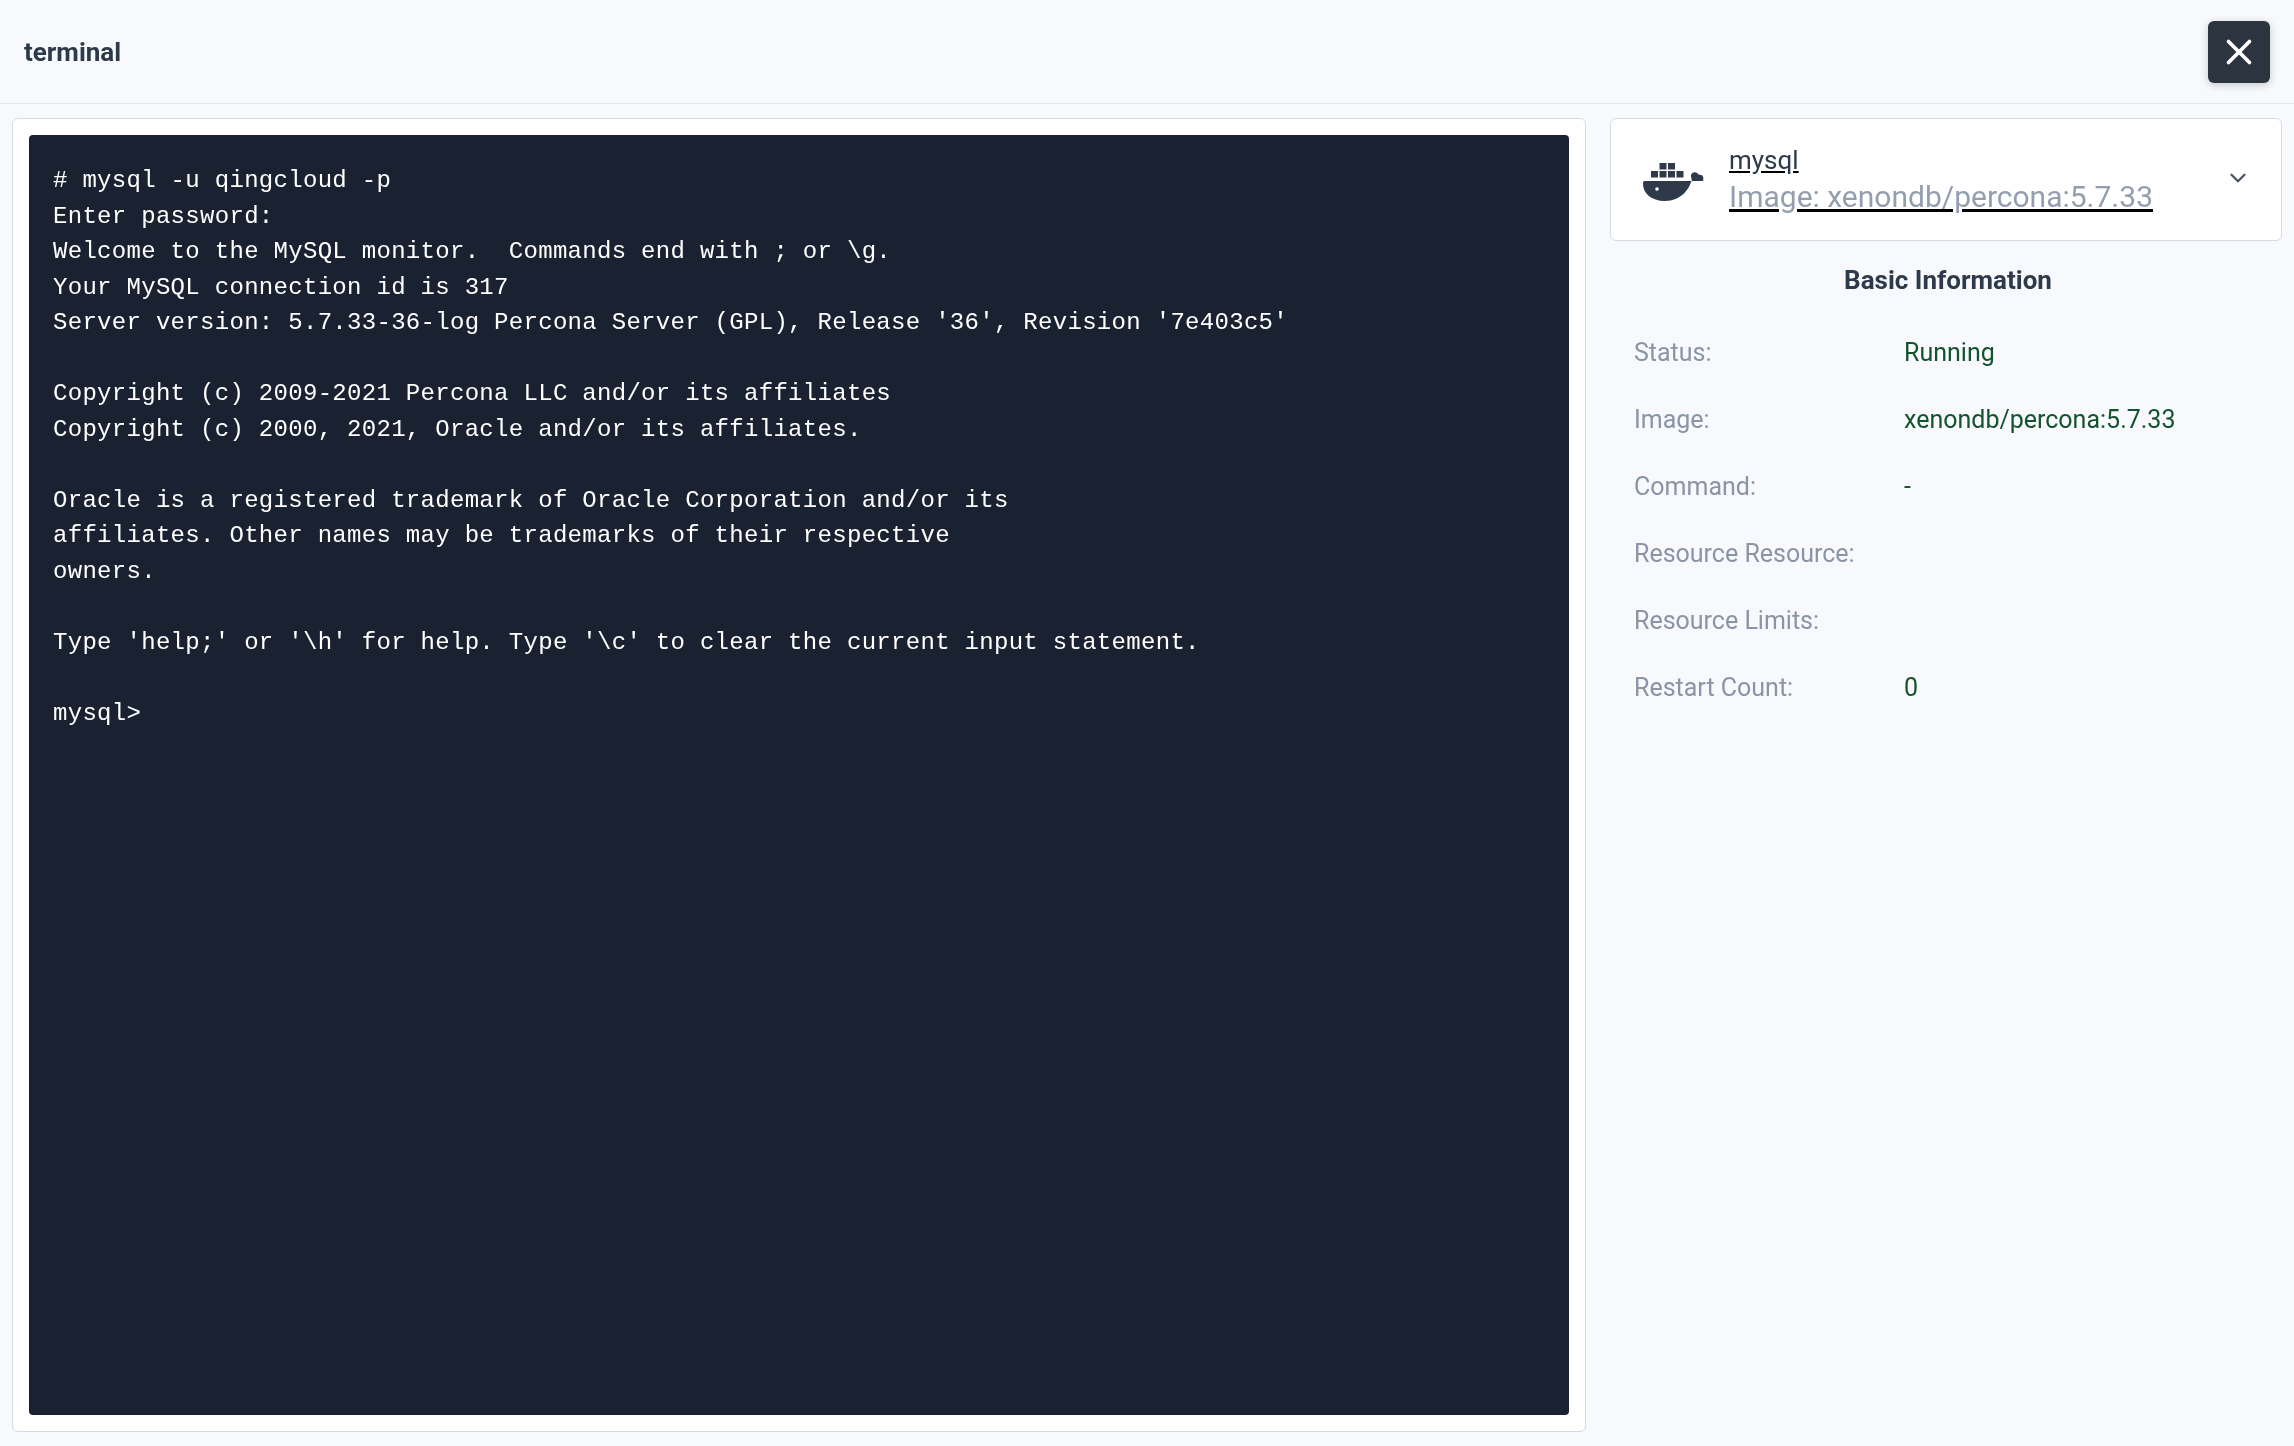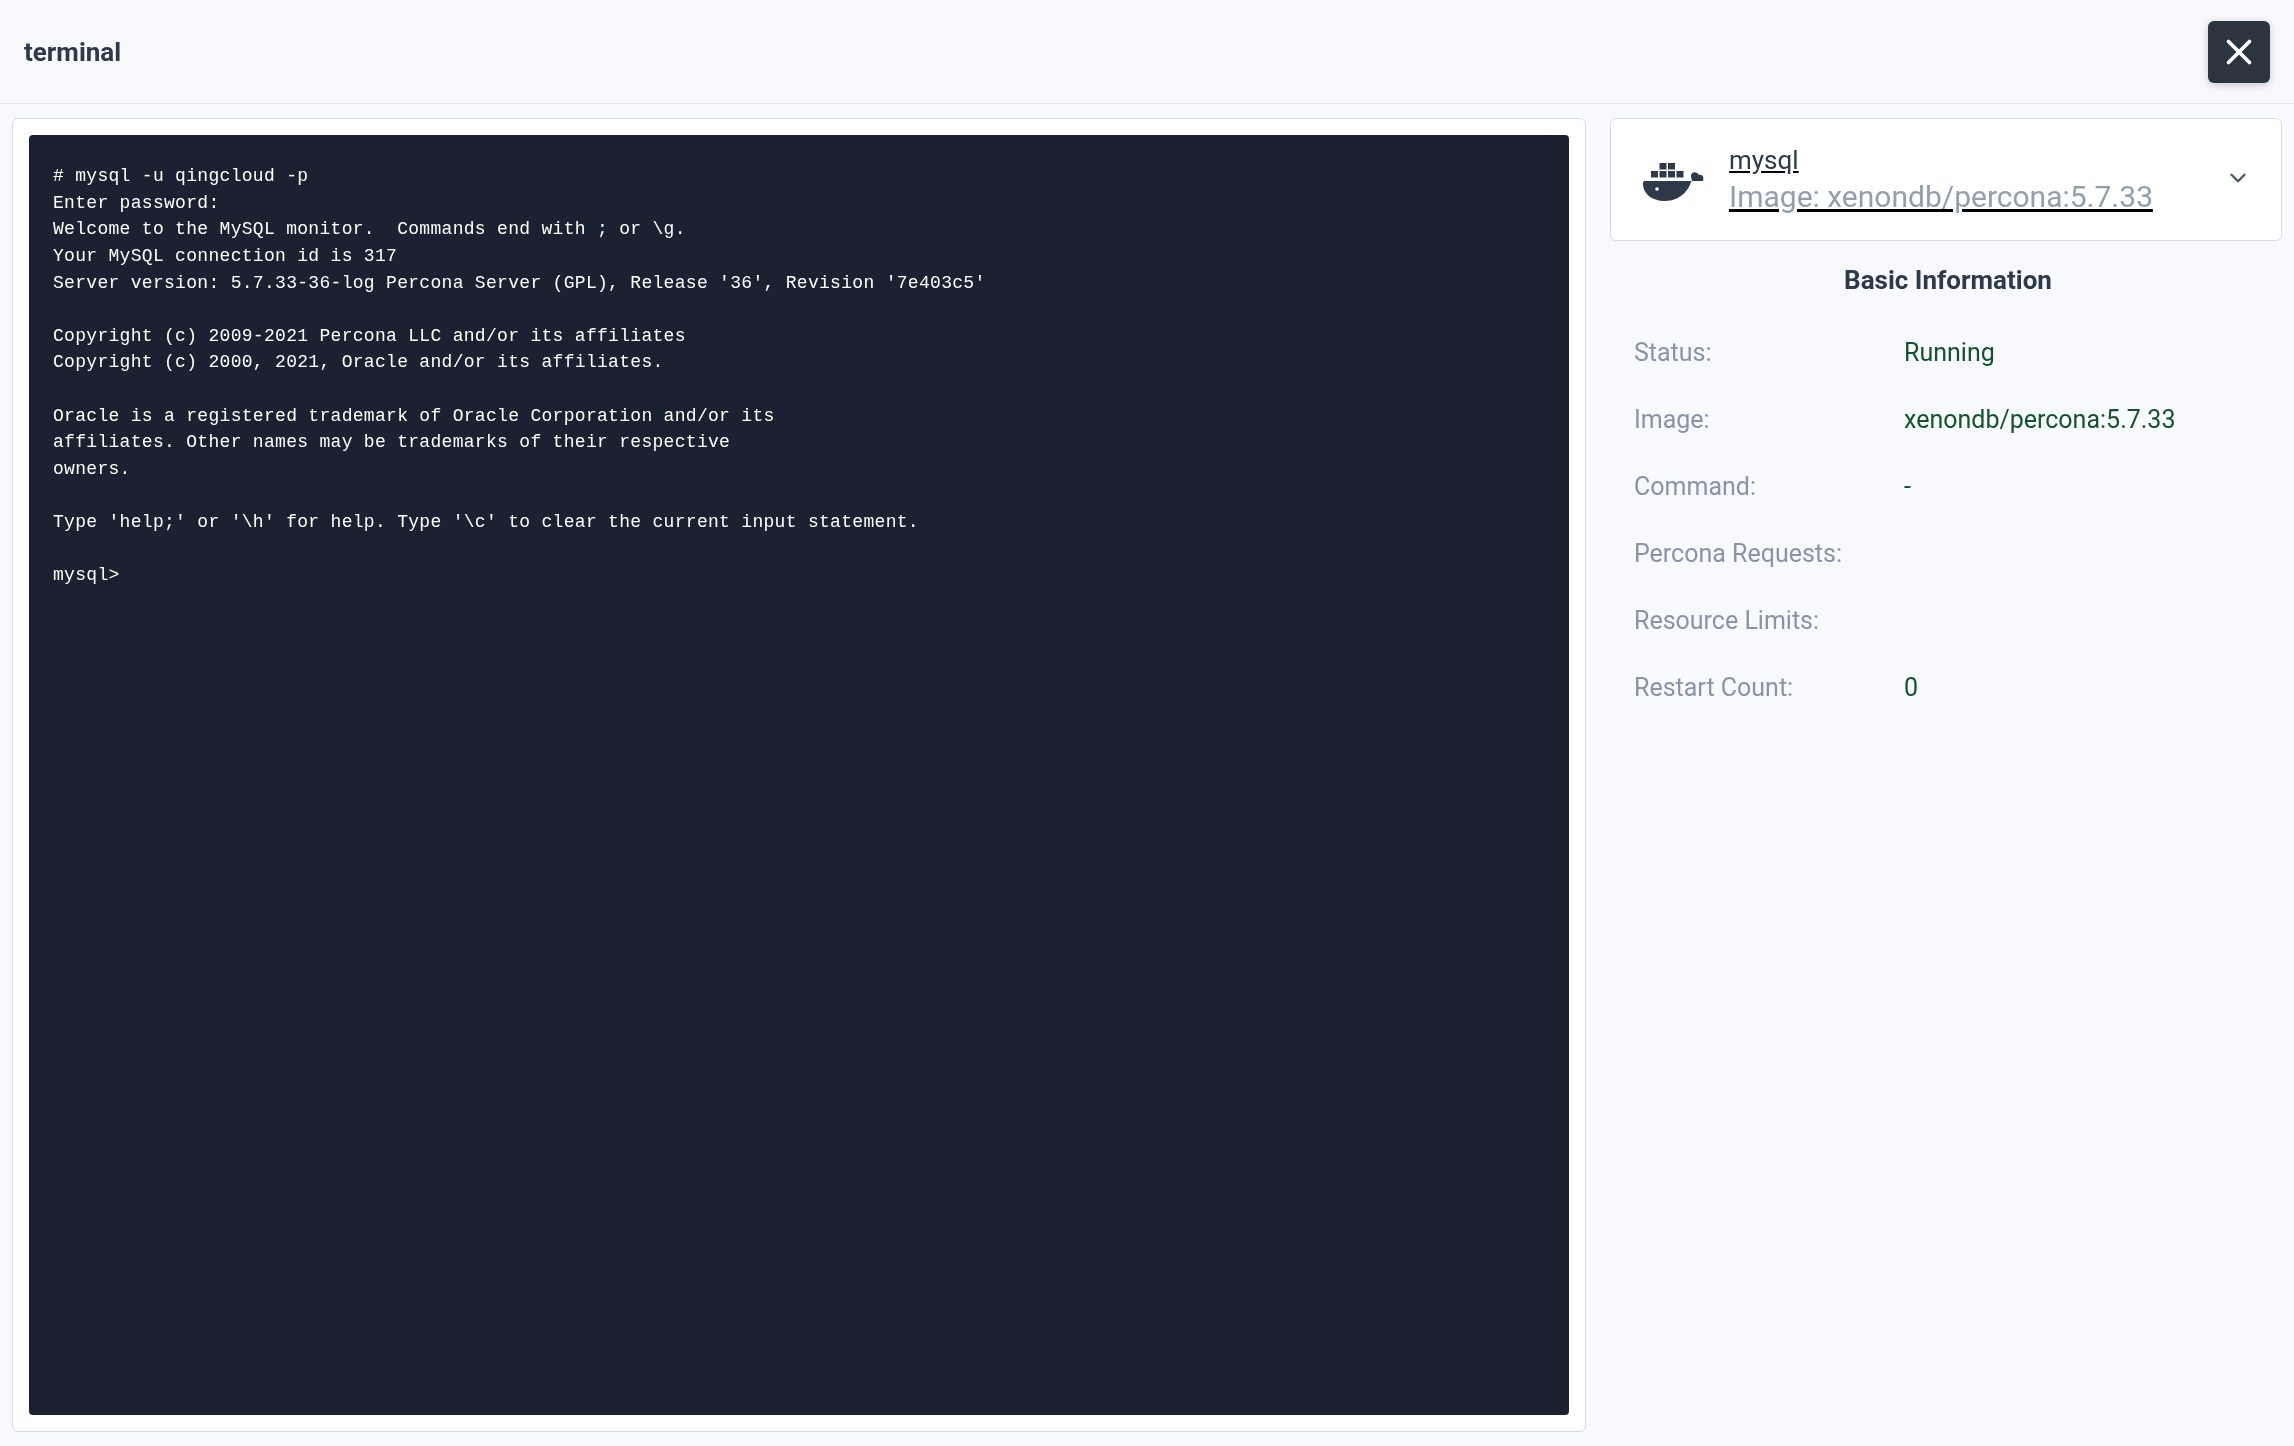--- a/index.html
+++ b/index.html
@@ -55,21 +55,21 @@
       border: 1px solid #d5dbe4;
       border-radius: 6px;
       padding: 16px;
       background: #fff;
       display: flex;
     }
     .terminal {
       background: #1a2231;
       color: #ffffff;
       font-family: "SFMono-Regular", Consolas, "Liberation Mono", Menlo, monospace;
-      font-size: 18px;
+      font-size: 24px;
       line-height: 1.48;
       padding: 28px 24px;
       white-space: pre-wrap;
       word-wrap: break-word;
       border-radius: 4px;
       width: 100%;
       height: 100%;
       overflow: auto;
       letter-spacing: 0.3px;
     }
@@ -210,21 +210,21 @@
       </div>
       <div class="info-row">
         <div class="info-label">Image:</div>
         <div class="info-value">xenondb/percona:5.7.33</div>
       </div>
       <div class="info-row">
         <div class="info-label">Command:</div>
         <div class="info-value">-</div>
       </div>
       <div class="info-row">
-        <div class="info-label">Percona Requests:</div>
+        <div class="info-label">Resource Resource:</div>
         <div class="info-value"></div>
       </div>
       <div class="info-row">
         <div class="info-label">Resource Limits:</div>
         <div class="info-value"></div>
       </div>
       <div class="info-row">
         <div class="info-label">Restart Count:</div>
         <div class="info-value">0</div>
       </div>

